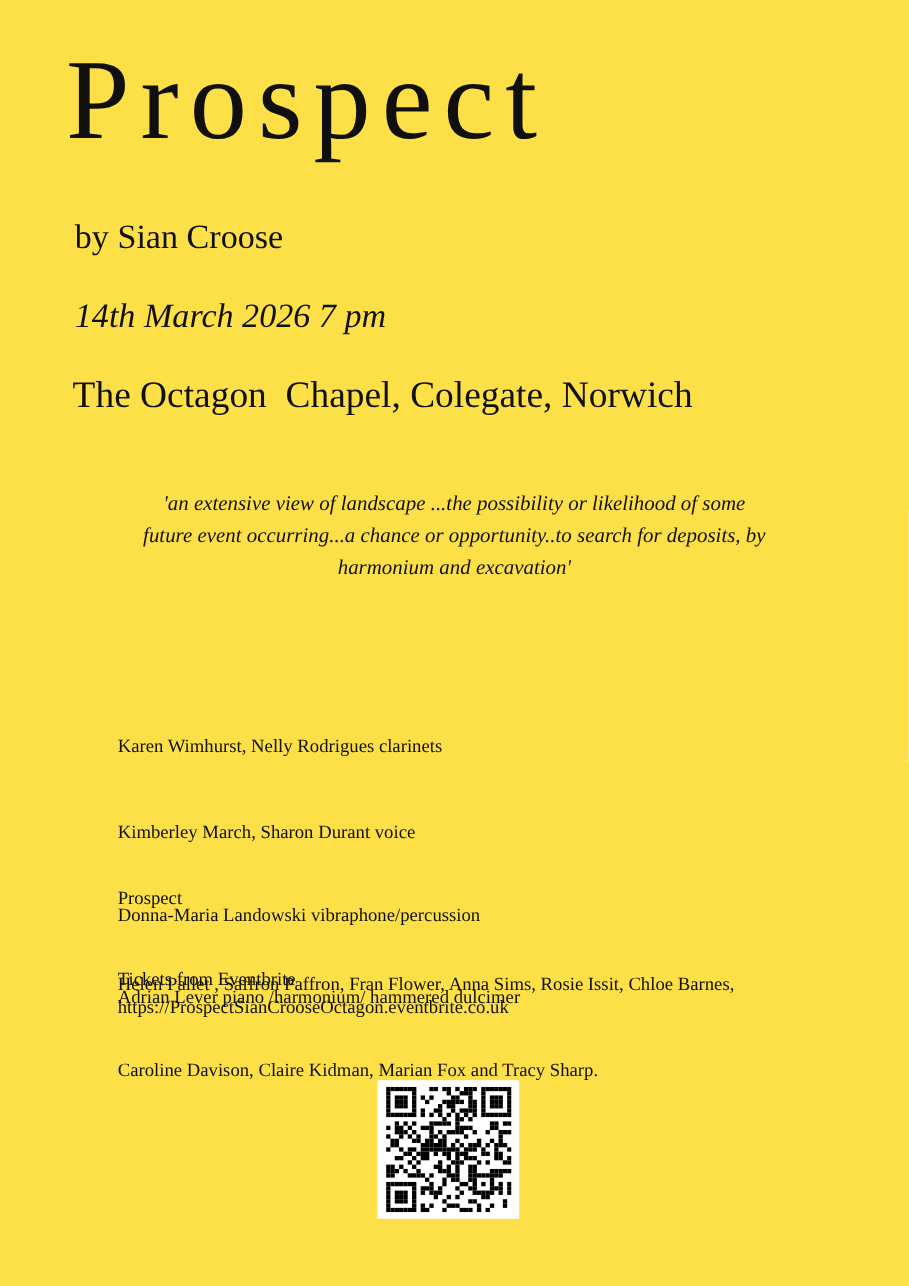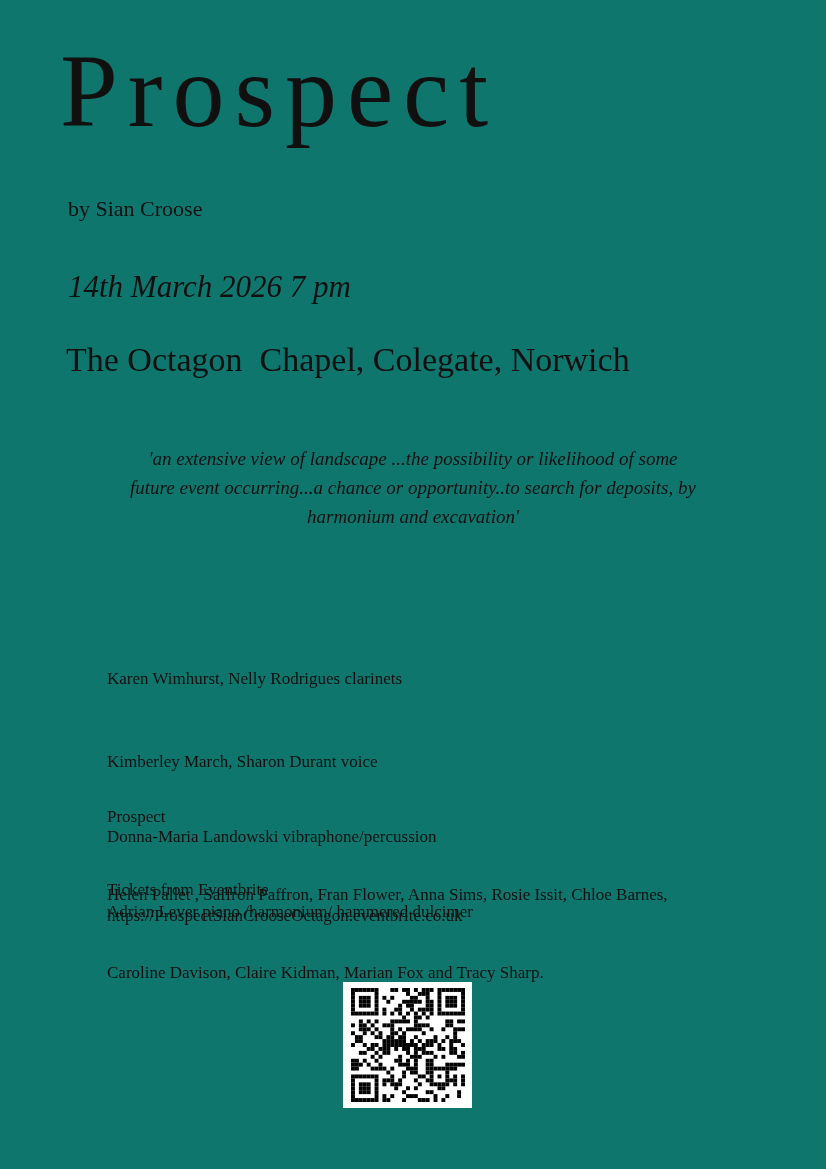--- a/index.html
+++ b/index.html
@@ -21,21 +21,21 @@
     top: 34px;
     font-size: 104px;
     letter-spacing: 10px;
     line-height: 1.1;
     font-weight: 400;
   }
   .byline {
     position: absolute;
     left: 68px;
     top: 196px;
-    font-size: 22px;
+    font-size: 31px;
     line-height: 1.2;
   }
   .datetime {
     position: absolute;
     left: 68px;
     top: 268px;
     font-size: 31px;
     line-height: 1.2;
     font-style: italic;
   }
@@ -58,21 +58,21 @@
     line-height: 29px;
   }
   .lineup {
     position: absolute;
     left: 107px;
     top: 616px;
     font-size: 17px;
     line-height: 25px;
     white-space: pre-wrap;
   }
-  .lineup .line:first-child { margin-bottom: 8px; }
+  .lineup .line:first-child { margin-bottom: 3px; }
   .harmonium {
     position: absolute;
     left: 107px;
     top: 752px;
     font-size: 17px;
     line-height: 26px;
     white-space: pre-wrap;
   }
   .tickets {
     position: absolute;
@@ -94,21 +94,21 @@
   }
   .qr-box svg {
     width: 114px;
     height: 114px;
     display: block;
   }
 </style>
 </head>
 <body>
 
-<div class="poster" style="background: #0f766e; color: rgb(16, 16, 16);">
+<div class="poster" style="background: #fde047; color: rgb(16, 16, 16);">
 
   <div class="title">Prospect</div>
 
   <div class="byline">by Sian Croose</div>
 
   <div class="datetime">14th March 2026 7 pm</div>
 
   <div class="venue">The Octagon  Chapel, Colegate, Norwich</div>
 
   <div class="quote">

